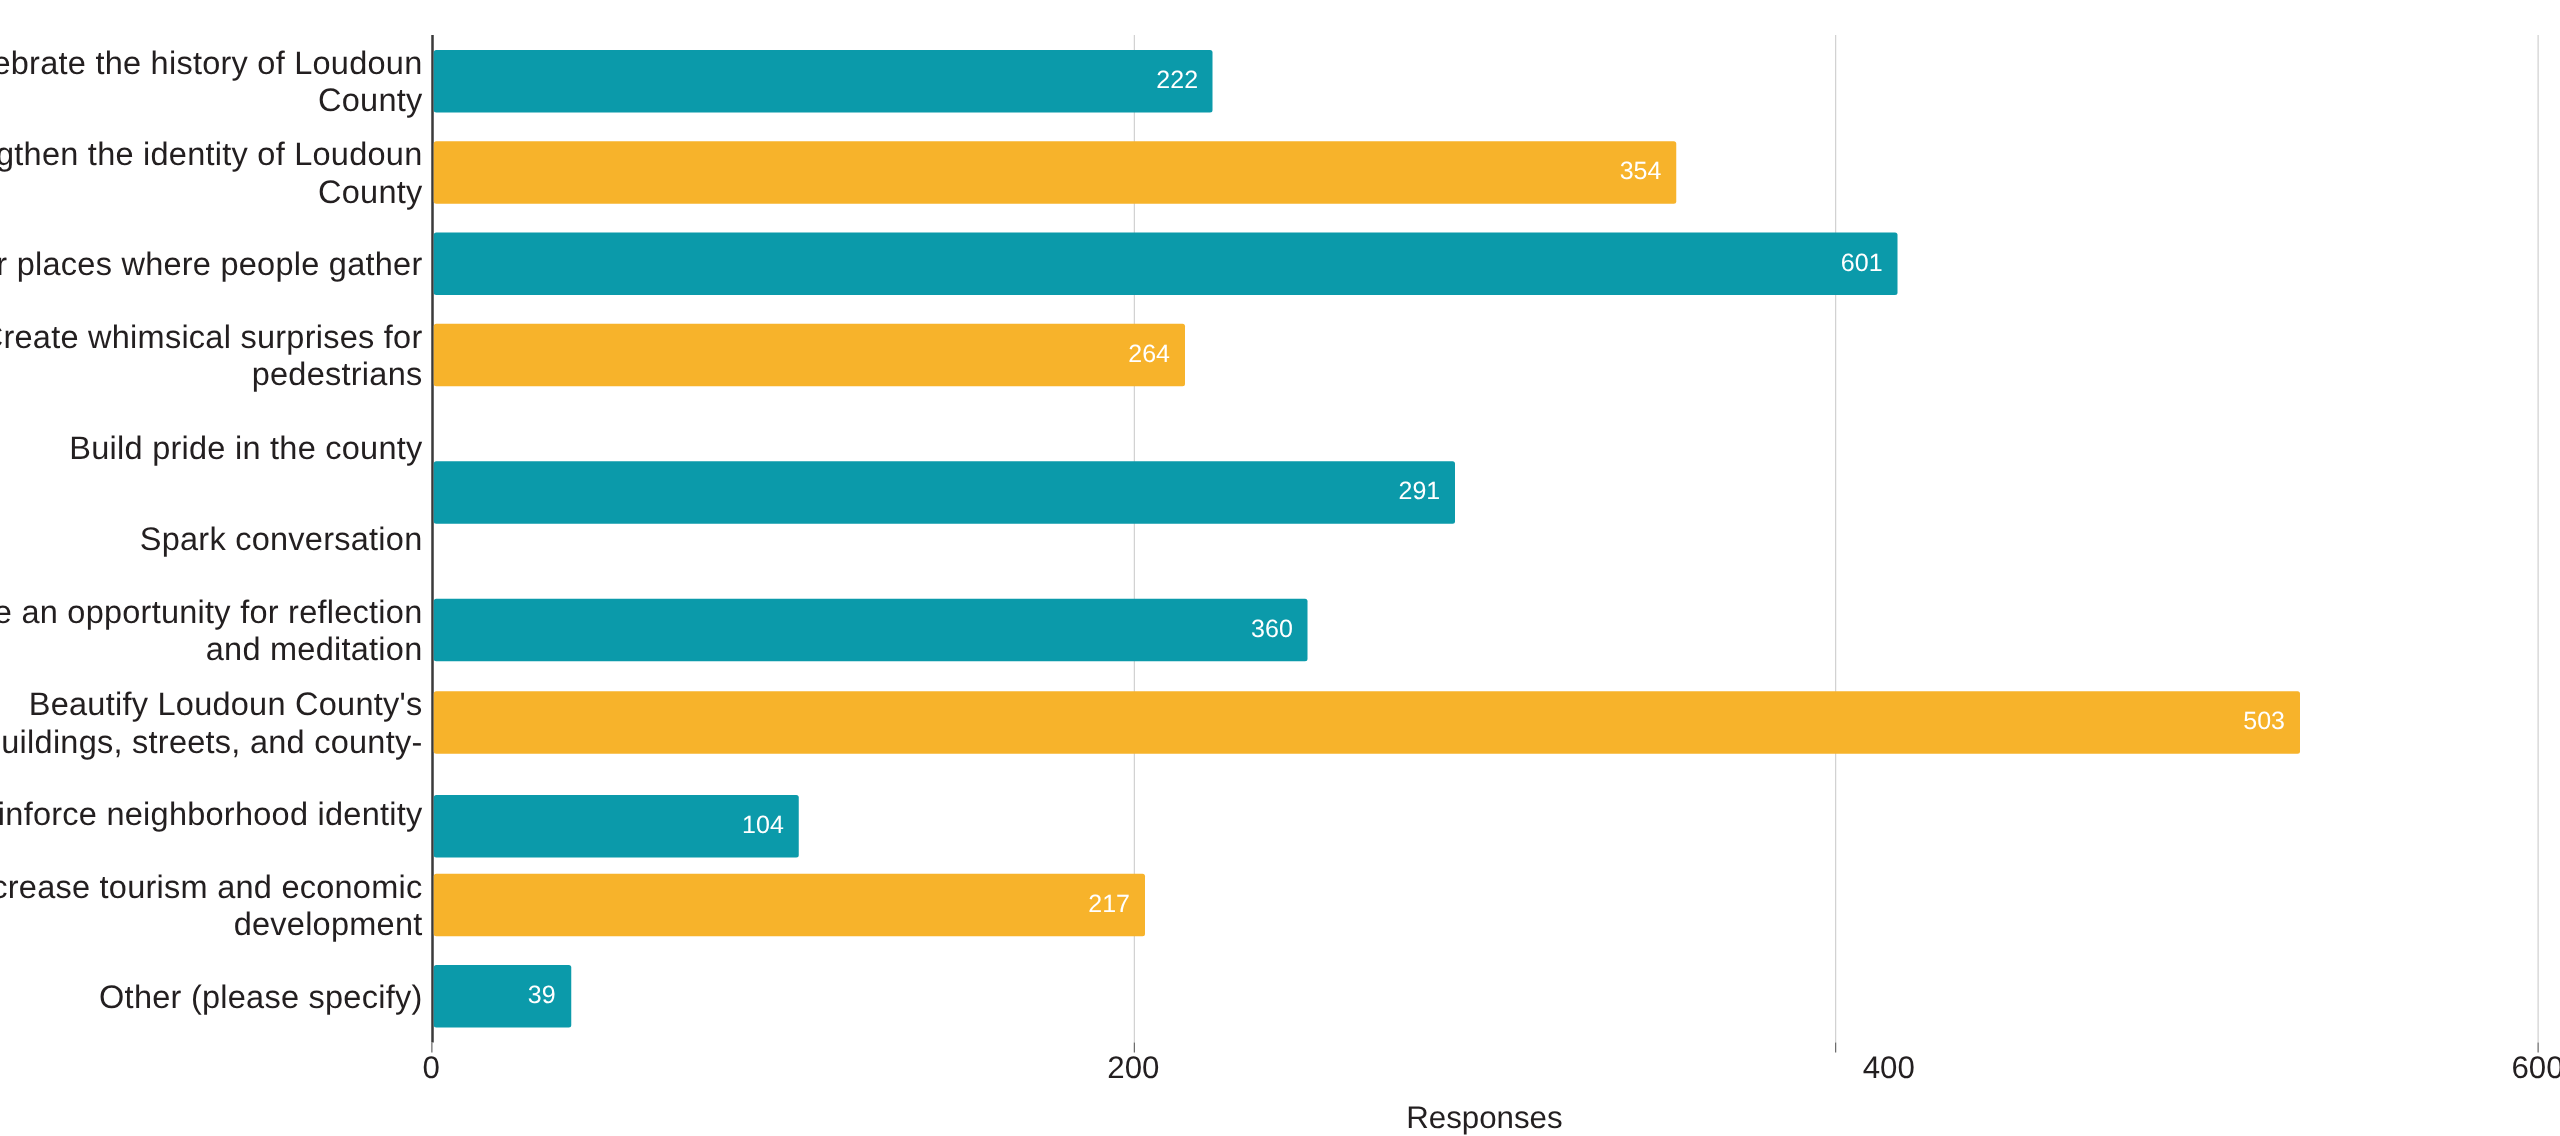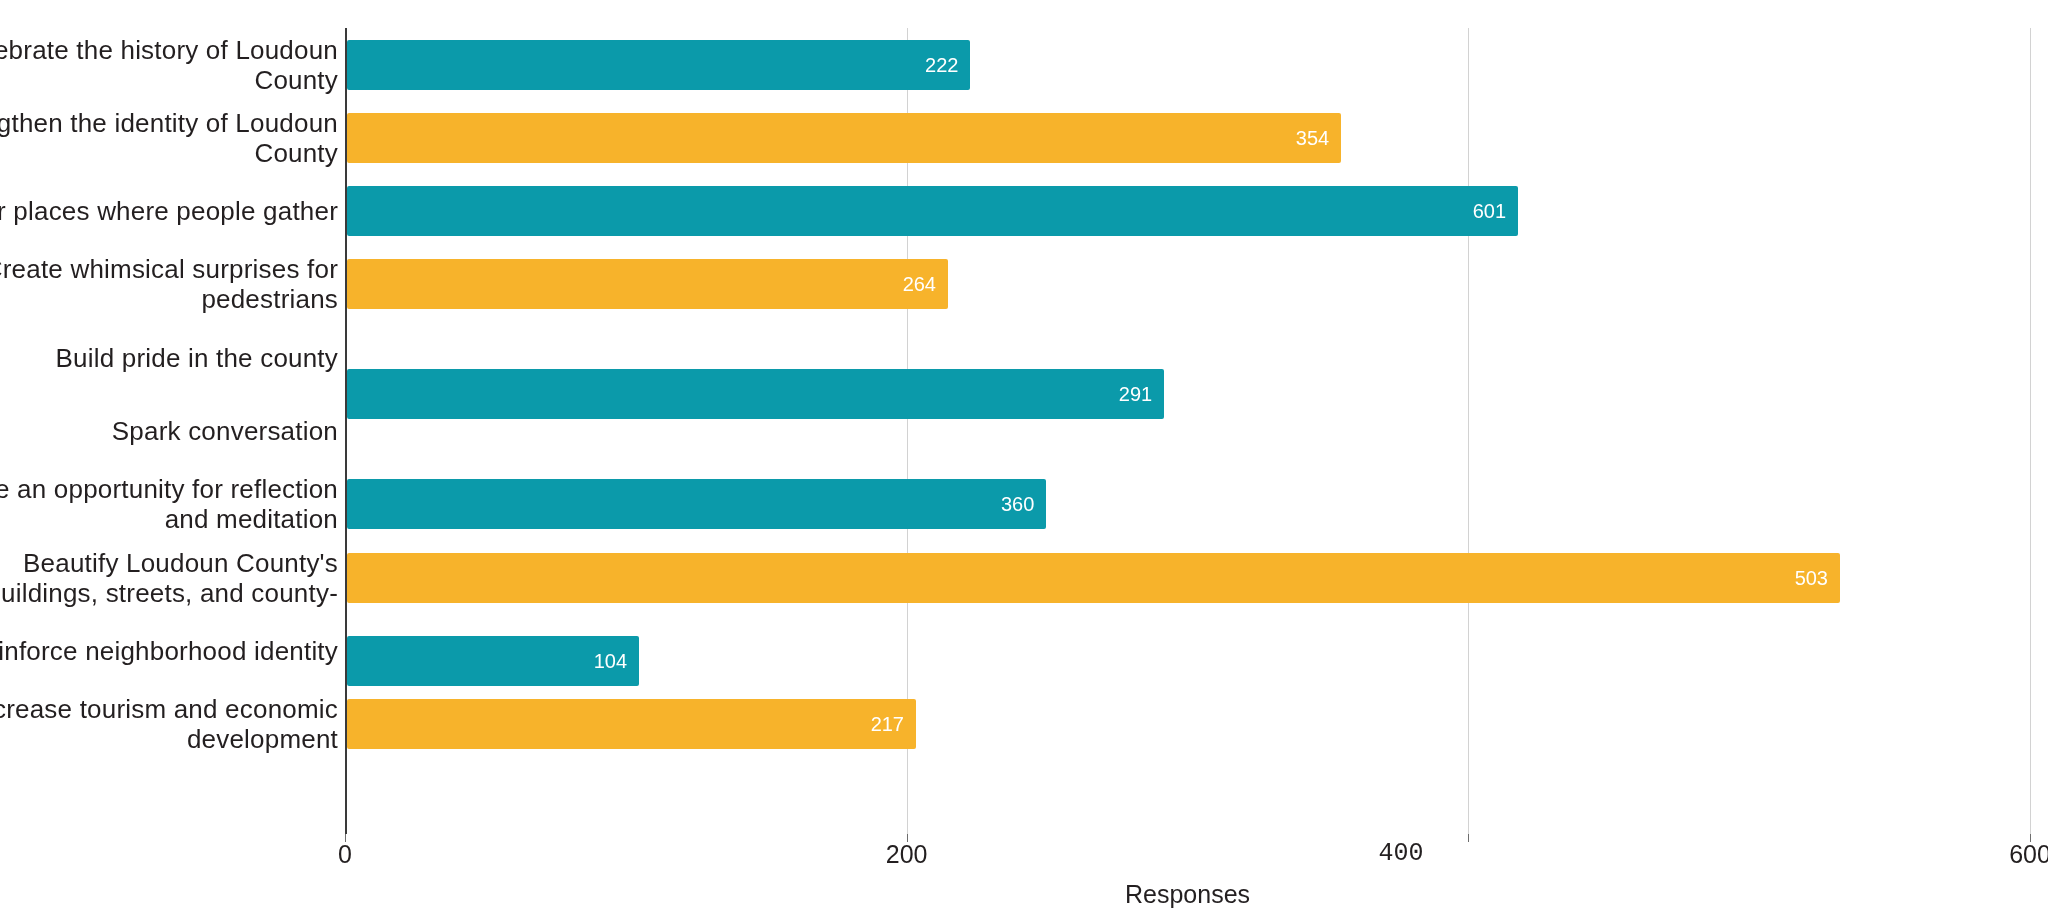--- a/index.html
+++ b/index.html
@@ -227,26 +227,34 @@
       </div>
       <div class="row" style="top: 659.455px; height: 73.2727px;">
         <div class="cat-label">Increase tourism and economic
 development</div>
         <div class="bar-wrap" style="top: 11.6364px;">
           <div class="bar amber" style="width: 569px;">
             <span class="bar-value">217</span>
           </div>
         </div>
       </div>
+      <div class="row" style="top: 732.727px; height: 73.2727px;">
+        <div class="cat-label">Other (please specify)</div>
+        <div class="bar-wrap" style="top: 11.6364px;">
+          <div class="bar teal" style="width: 109.525px;">
+            <span class="bar-value">39</span>
+          </div>
+        </div>
+      </div>
     </div>
 
   <div class="xtick-labels" id="xticks">
       <div class="xtick" style="left: 345px;">0</div>
       <div class="xtick" style="left: 906.667px;">200</div>
-      <div class="xtick" style="left: 1401px; font-family: Liberation Mono, monospace;">400</div>
+      <div class="xtick" style="left: 1511px;">400</div>
       <div class="xtick" style="left: 2030px;">600</div>
     </div>
 
   <div class="axis-title">
     <span class="axis-title-inner" style="left: 1187.5px;">Responses</span>
   </div>
 
 <div class="xtick-mark" style="left: 345px;"></div>
     <div class="xtick-mark" style="left: 906.667px;"></div>
     <div class="xtick-mark" style="left: 1468.33px;"></div>

